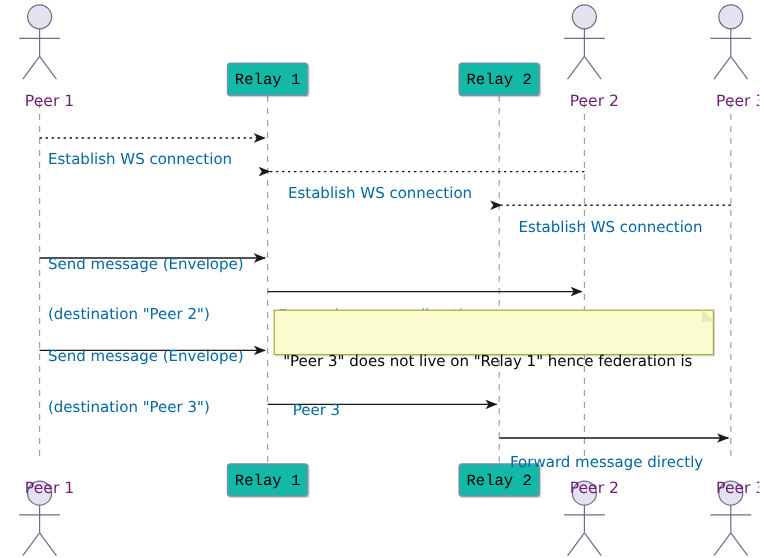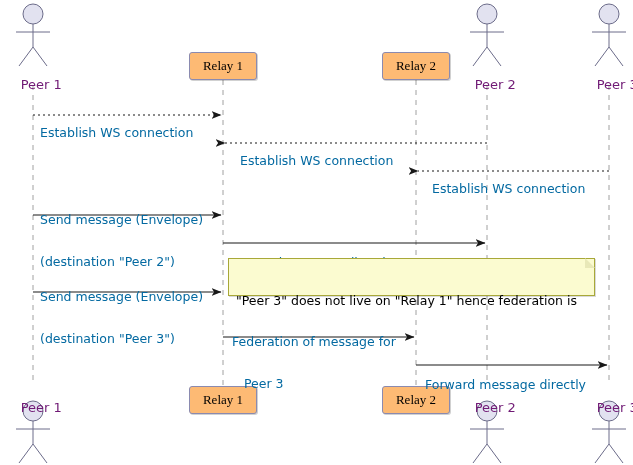--- a/index.html
+++ b/index.html
@@ -25,28 +25,28 @@
   .lbl {
     position: absolute;
     font-family: "DejaVu Sans", sans-serif;
     font-size: 12.5px;
     color: #0369a1;
     white-space: pre;
     line-height: 14px;
   }
   .participant-box {
     position: absolute;
-    background: #fdba74;
+    background: #14b8a6;
     border: 1px solid #8A8AB0;
     border-radius: 3px;
     box-sizing: border-box;
     display: flex;
     align-items: center;
     justify-content: center;
-    font-family: Liberation Serif, serif;
+    font-family: Liberation Mono, monospace;
     font-size: 13px;
     color: #000000;
     box-shadow: 1px 1px 0px rgba(0,0,0,0.18);
   }
   .actor-name {
     position: absolute;
     font-family: "DejaVu Sans", sans-serif;
     font-size: 13px;
     color: #701a75;
     white-space: pre;
@@ -207,21 +207,20 @@
   <div class="lbl" style="left:232px; top:228px;">
     <div>Forward message directly</div>
   </div>
 
   <div class="lbl" style="left:40px; top:262px;">
     <div>Send message (Envelope)</div>
     <div>(destination "Peer 3")</div>
   </div>
 
   <div class="lbl" style="left:232px; top:307px;">
-    <div>Federation of message for</div>
     <div>   Peer 3</div>
   </div>
 
   <div class="lbl" style="left:425px; top:350px;">
     <div>Forward message directly</div>
   </div>
 
   <div class="note-box" style="left:228px; top:258px; width:367px; height:38px;">
   </div>
   <div class="note-fold" style="left:585px; top:258px;"></div>

